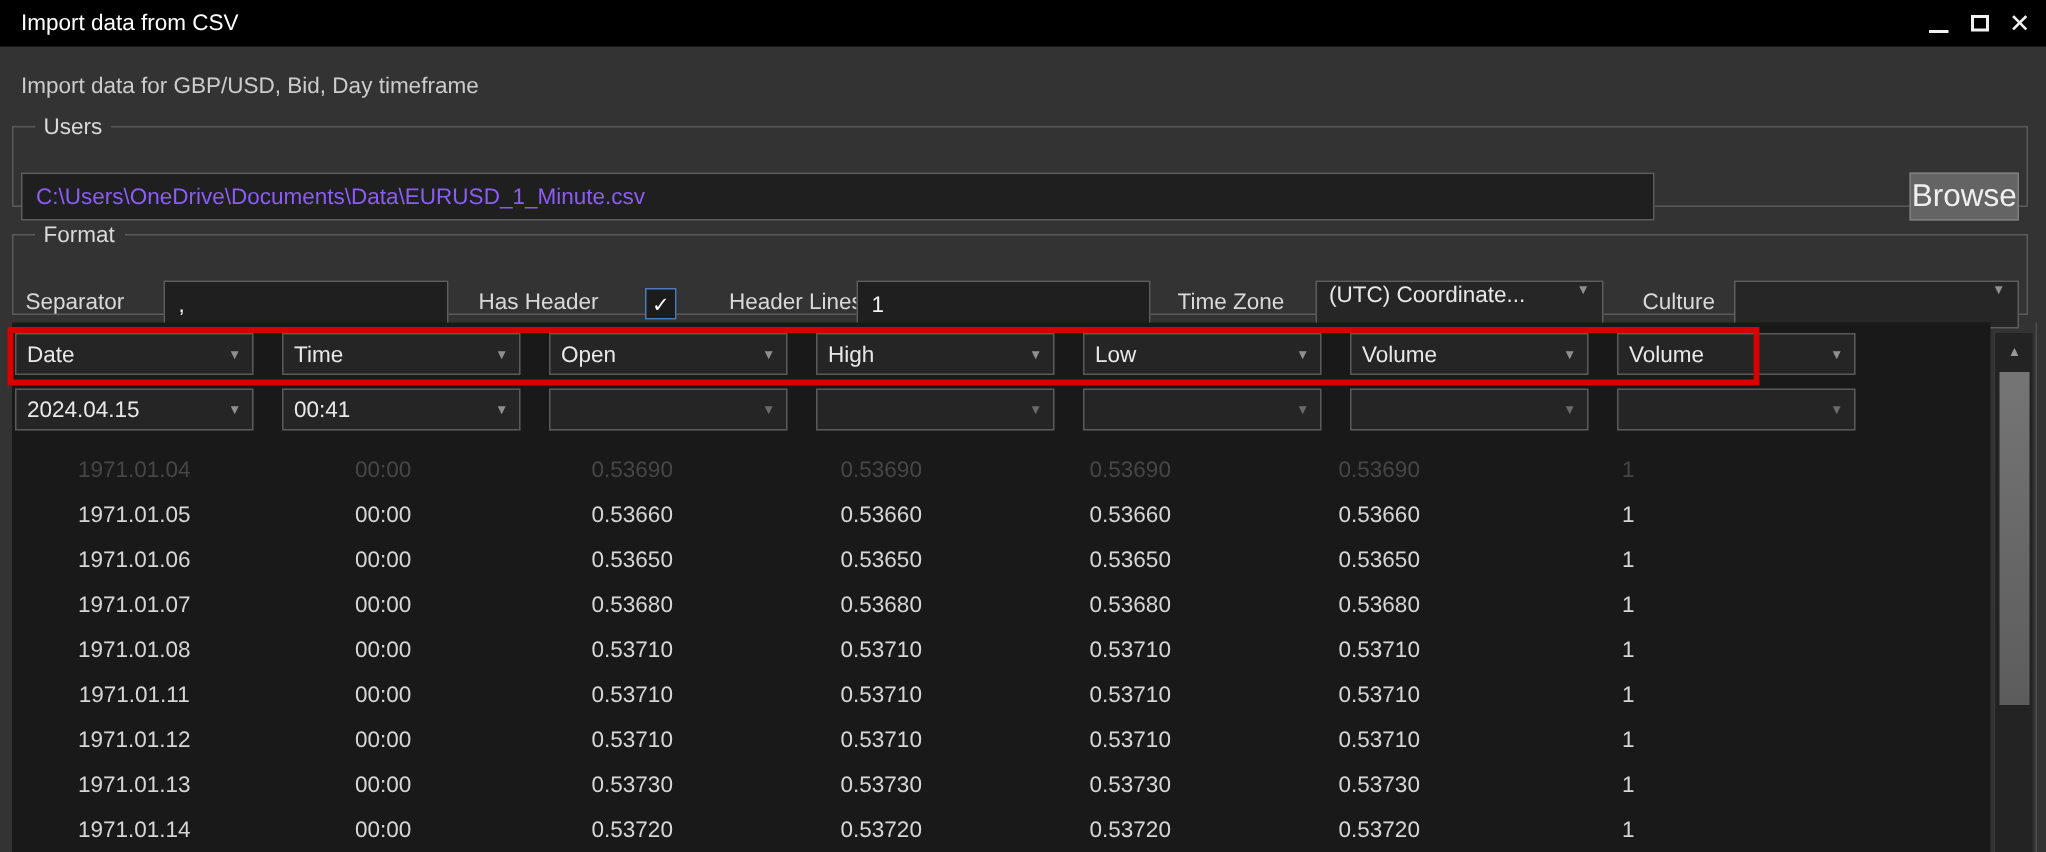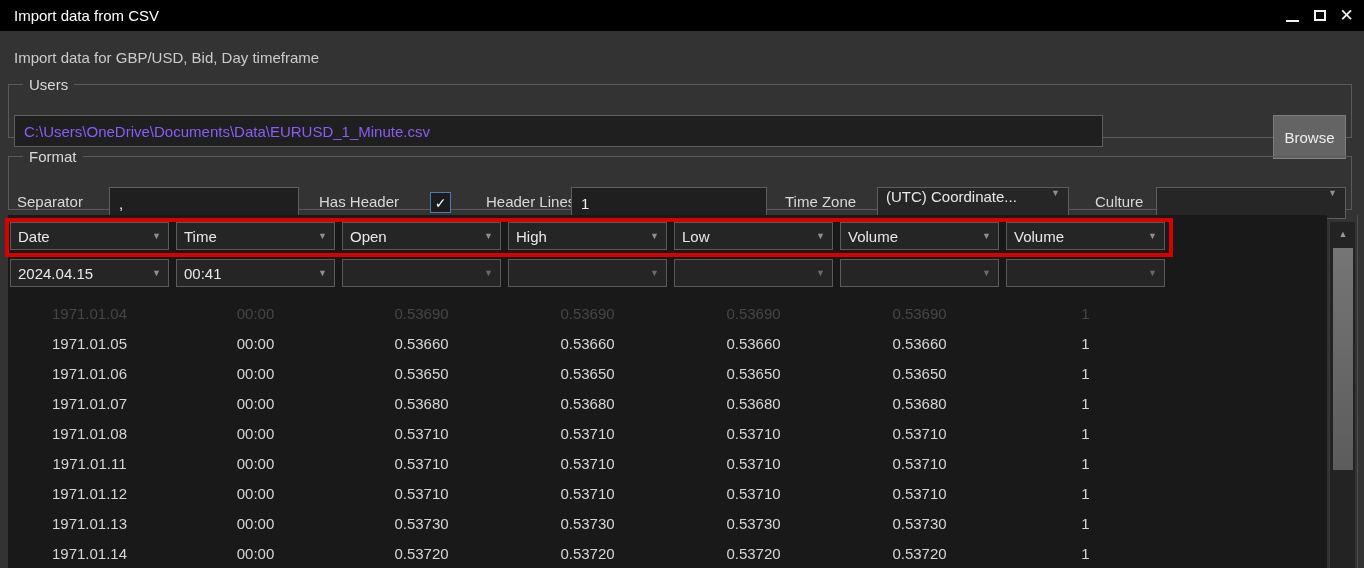--- a/index.html
+++ b/index.html
@@ -31,22 +31,22 @@
   #file-group { top:76px; }
   #format-group { top:148px; }
   
   .txt-input {
     position:absolute; height:32px; background:#1f1f1f;
     border:1px solid #5e5e5e; color:#f0f0f0; font-size:15px;
     padding:0 9px; font-family:inherit; outline:none;
   }
   #file-path { left:5px; top:22px; width:1089px; color:#8b5cf6; }
   .btn {
-    position:absolute; height:44px; background:#646464; border:1px solid #7e7e7e;
-    color:#efefef; font-size:15px; font-family:inherit; cursor:pointer;
+    position:absolute; height:32px; background:#646464; border:1px solid #7e7e7e;
+    color:#efefef; font-size:21px; font-family:inherit; cursor:pointer;
   }
   #browse-btn { left:1264px; top:22px; width:73px; }
   .flabel { position:absolute; top:28px; color:#d9d9d9; white-space:nowrap; }
   #sep-label { left:8px; }
   #sep-input { left:100px; top:22px; width:190px; }
   #hh-label { left:310px; }
   .checkbox {
     position:absolute; left:421px; top:27px; width:21px; height:21px;
     background:#1c1c1c; border:1px solid #4d7ab8; display:flex;
     align-items:center; justify-content:center; cursor:pointer;
@@ -64,21 +64,21 @@
     flex:1; color:#e8e8e8; white-space:nowrap; overflow:hidden; text-overflow:ellipsis;
   }
   .dropdown .dd-arrow { color:#8f8f8f; font-size:9px; margin-left:6px; flex:none; }
   #tz-dropdown { left:868px; width:192px; }
   #culture-label { left:1086px; }
   #culture-dropdown { left:1147px; width:190px; }
   
   .grid-panel { position:absolute; left:8px; top:215px; width:1319px; height:353px; background:#191919; }
   .right-line { position:absolute; left:1357px; top:215px; width:1px; height:353px; background:#4e4e4e; }
   
-  .map-row { position:absolute; left:10px; display:flex; gap:7px; }
+  .map-row { position:absolute; left:10px; display:flex; gap:19px; }
   #mapping-headers { top:222px; }
   #mapping-samples { top:259px; }
   .map-dd {
     width:159px; height:28px; background:#252525; border:1px solid #5a5a5a;
     display:flex; align-items:center; padding:0 7px; cursor:pointer;
   }
   .map-dd .dd-text { flex:1; color:#e8e8e8; white-space:nowrap; overflow:hidden; }
   .map-dd .dd-arrow { color:#8f8f8f; font-size:9px; flex:none; }
   .map-dd.empty .dd-arrow { color:#6a6a6a; }
   

